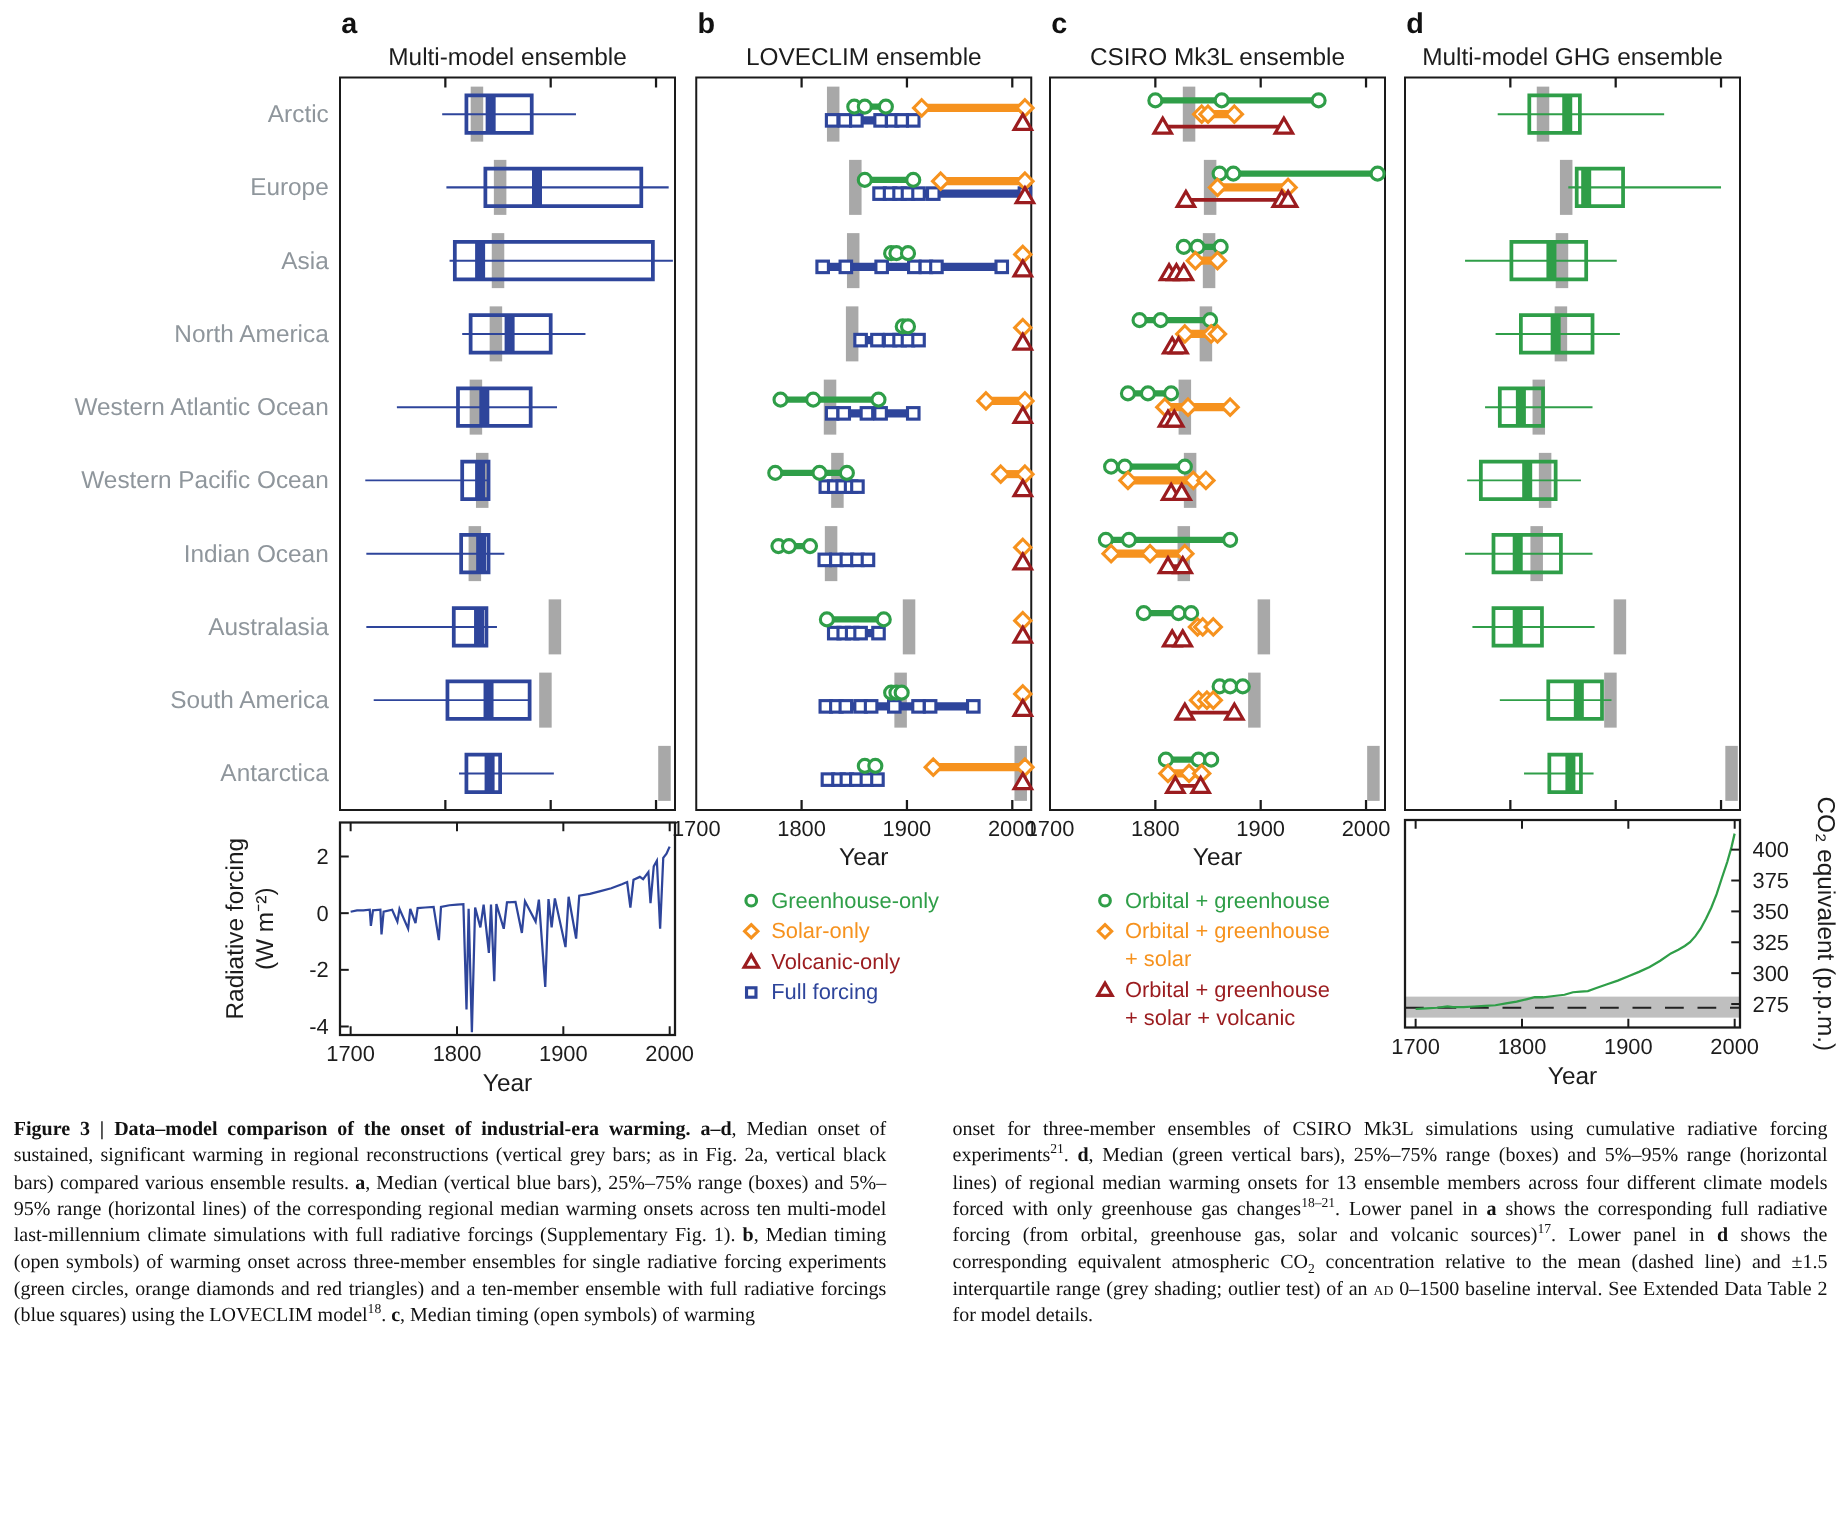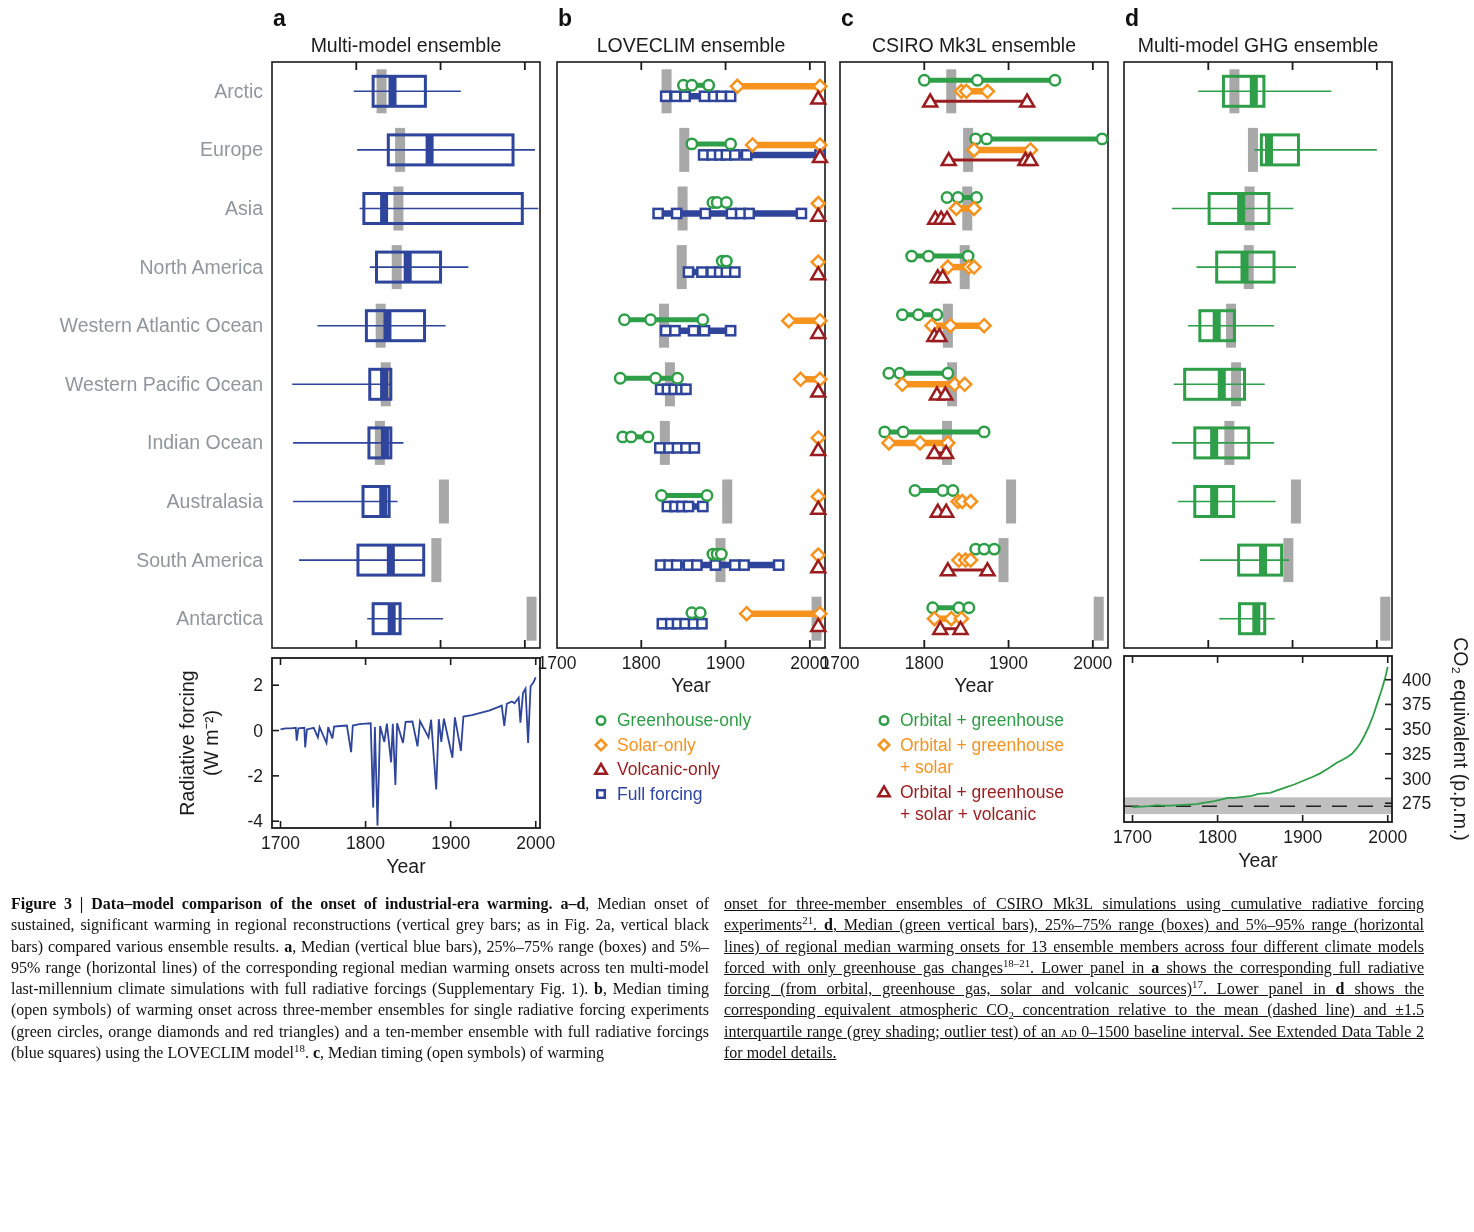--- a/index.html
+++ b/index.html
@@ -7,21 +7,21 @@
   svg text{font-family:"Liberation Sans",sans-serif;}
   .letter{font-size:23px;font-weight:bold;fill:#111;}
   .ptitle{font-size:19.5px;fill:#1c1c1c;}
   .region{font-size:19.5px;fill:#8f969c;}
   .tick{font-size:17.5px;fill:#1c1c1c;}
   .axlabel{font-size:19.5px;fill:#1c1c1c;}
   .legend{font-size:17.5px;}
   .caption{position:absolute;top:889px;left:0;width:1474px;color:#111;}
   .col{position:absolute;top:4px;left:11px;width:698px;font-family:"Liberation Serif",serif;
        font-size:16px;line-height:1.33;text-align:justify;}
-  .col.right{left:724px;width:700px;text-decoration:underline;}
+  .col.right{left:762px;width:700px;}
   .b{font-weight:bold;}
   .sup{vertical-align:super;font-size:0.68em;line-height:0;}
   .sub{vertical-align:sub;font-size:0.68em;line-height:0;}
   .sc{font-variant:small-caps;}
 </style>
 </head>
 <body>
 
 <div class="page">
   <svg id="figure-svg" width="1474" height="888" viewBox="0 0 1474 888">

